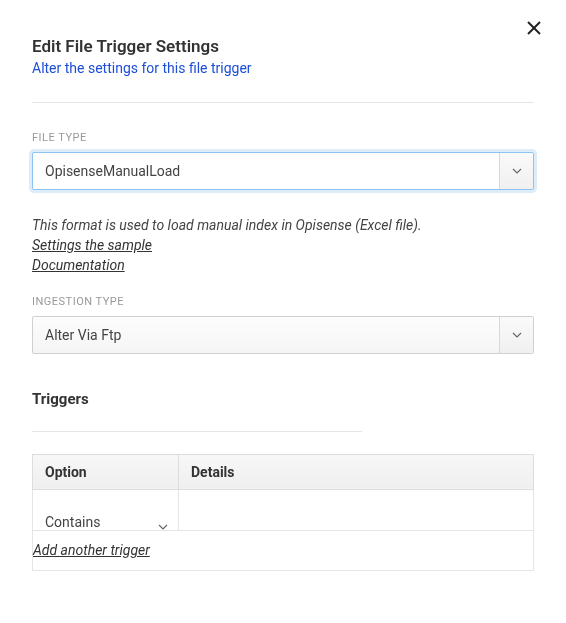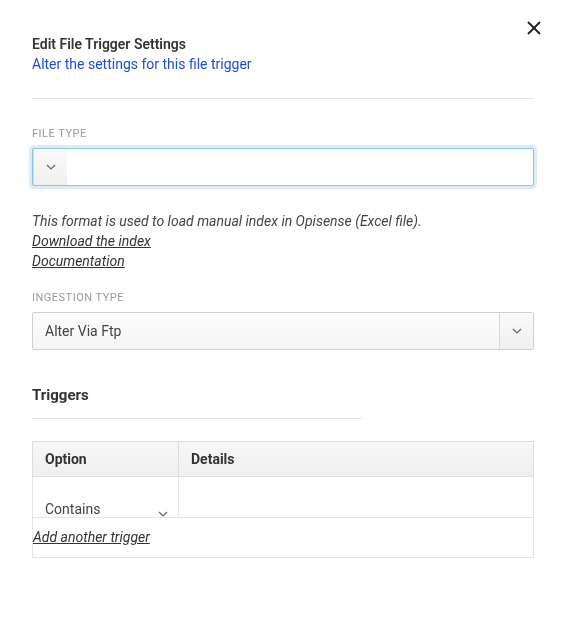--- a/index.html
+++ b/index.html
@@ -15,21 +15,21 @@
     .close-btn {
       position: absolute;
       top: 20px;
       right: 22px;
       cursor: pointer;
       width: 18px;
       height: 18px;
     }
     .close-btn svg { display: block; }
     h1.title {
-      font-size: 14px;
+      font-size: 17px;
       font-weight: 600;
       color: #333;
       margin-top: 18px;
       margin-bottom: 4px;
     }
     .subtitle {
       font-size: 14px;
       color: #1d4ed8;
       margin-bottom: 26px;
     }
@@ -94,21 +94,21 @@
       margin-top: 1px;
     }
     .section-gap {
       margin-top: 20px;
     }
     .triggers-heading {
       font-size: 15px;
       font-weight: 700;
       color: #333;
       margin-top: 36px;
-      margin-bottom: 14px;
+      margin-bottom: 23px;
     }
     .triggers-hr {
       border: none;
       border-top: 1px solid #e5e5e5;
       width: 330px;
       margin-bottom: 22px;
     }
     table.triggers-table {
       width: 100%;
       border-collapse: collapse;
@@ -161,30 +161,31 @@
   </svg>
 </div>
 
 <h1 class="title">Edit File Trigger Settings</h1>
 <p class="subtitle">Alter the settings for this file trigger</p>
 
 <hr class="hr-line">
 
 <div class="field-label">FILE TYPE</div>
 <div class="select-wrap focused">
+  <div class="select-value">OpisenseManualLoad</div>
   <div class="select-caret">
     <svg width="10" height="6" viewBox="0 0 10 6">
       <path d="M1 1 L5 5 L9 1" fill="none" stroke="#666" stroke-width="1.2"></path>
     </svg>
   </div>
 </div>
 
 <div class="help-text">
   <span>This format is used to load manual index in Opisense (Excel file).</span>
-  <a href="#">Download the index</a>
+  <a href="#">Settings the sample</a>
   <a href="#">Documentation</a>
 </div>
 
 <div class="section-gap">
   <div class="field-label">INGESTION TYPE</div>
   <div class="select-wrap">
     <div class="select-value">Alter Via Ftp</div>
     <div class="select-caret">
       <svg width="10" height="6" viewBox="0 0 10 6">
         <path d="M1 1 L5 5 L9 1" fill="none" stroke="#666" stroke-width="1.2"></path>

